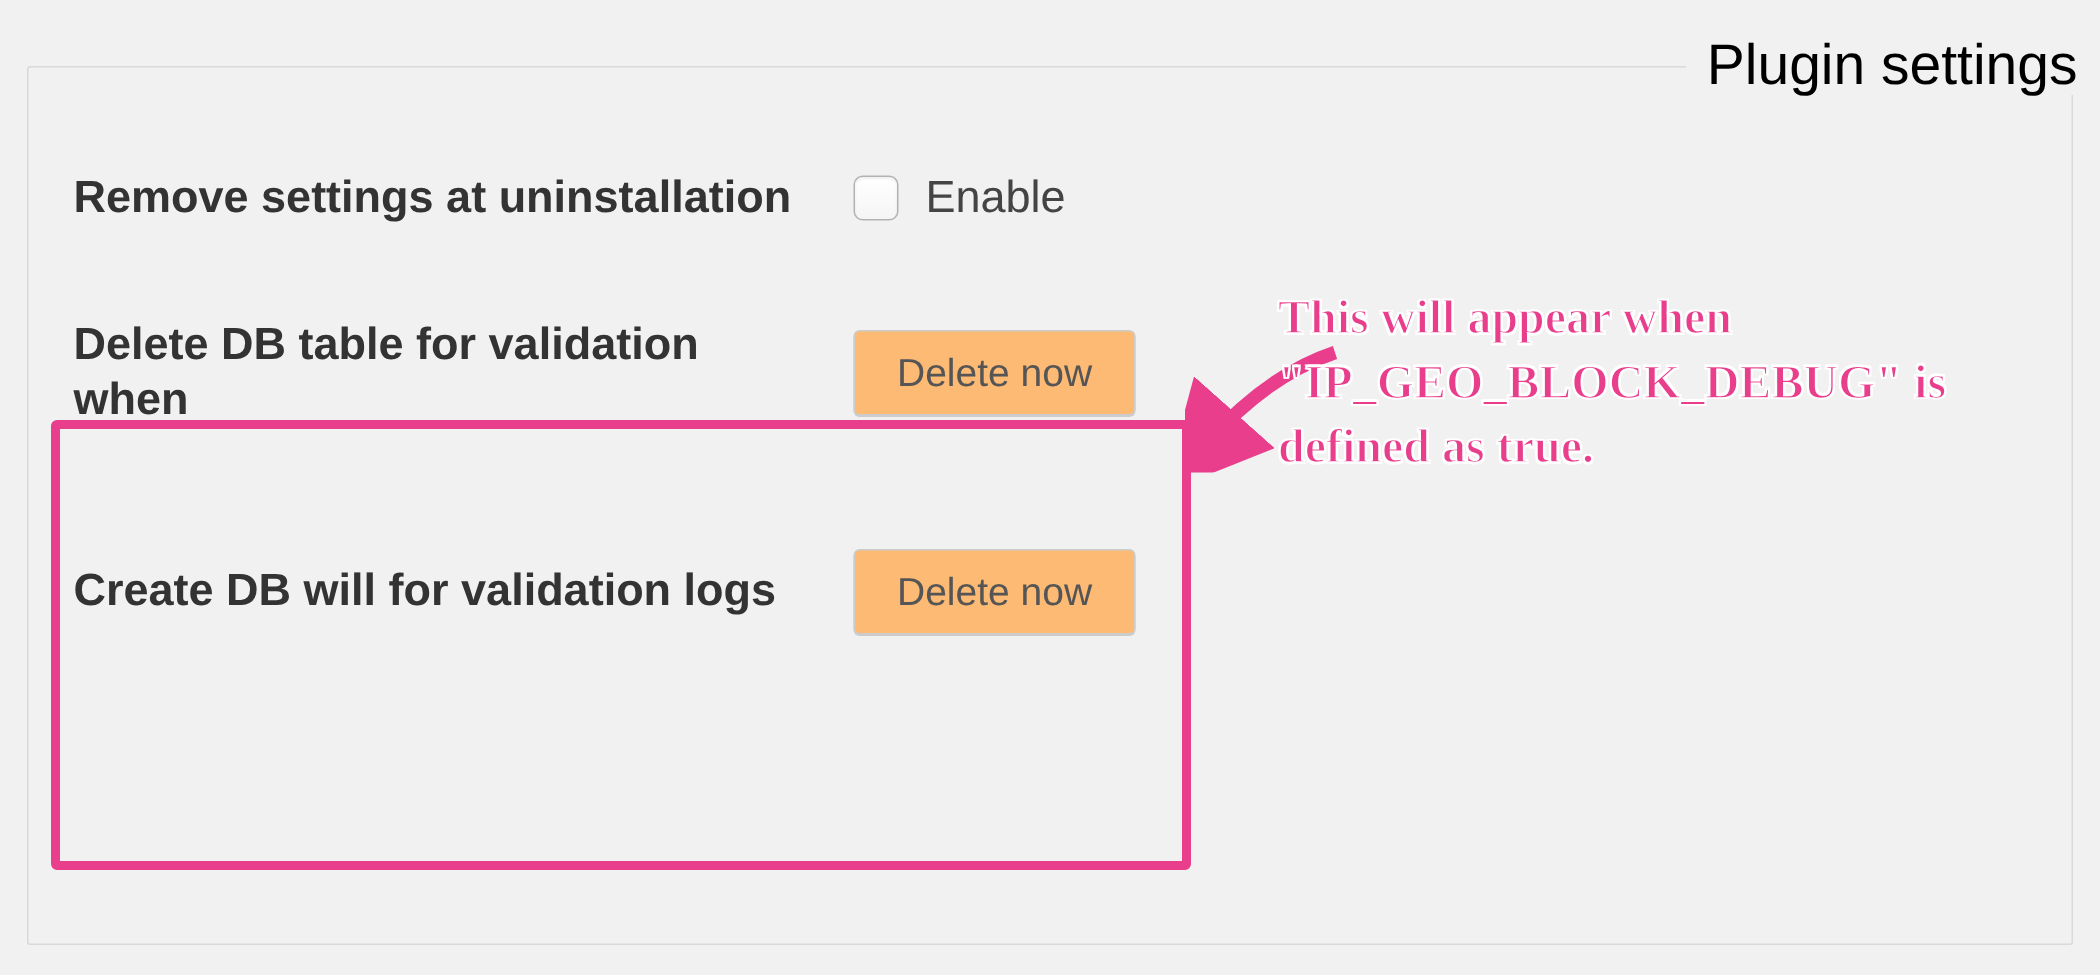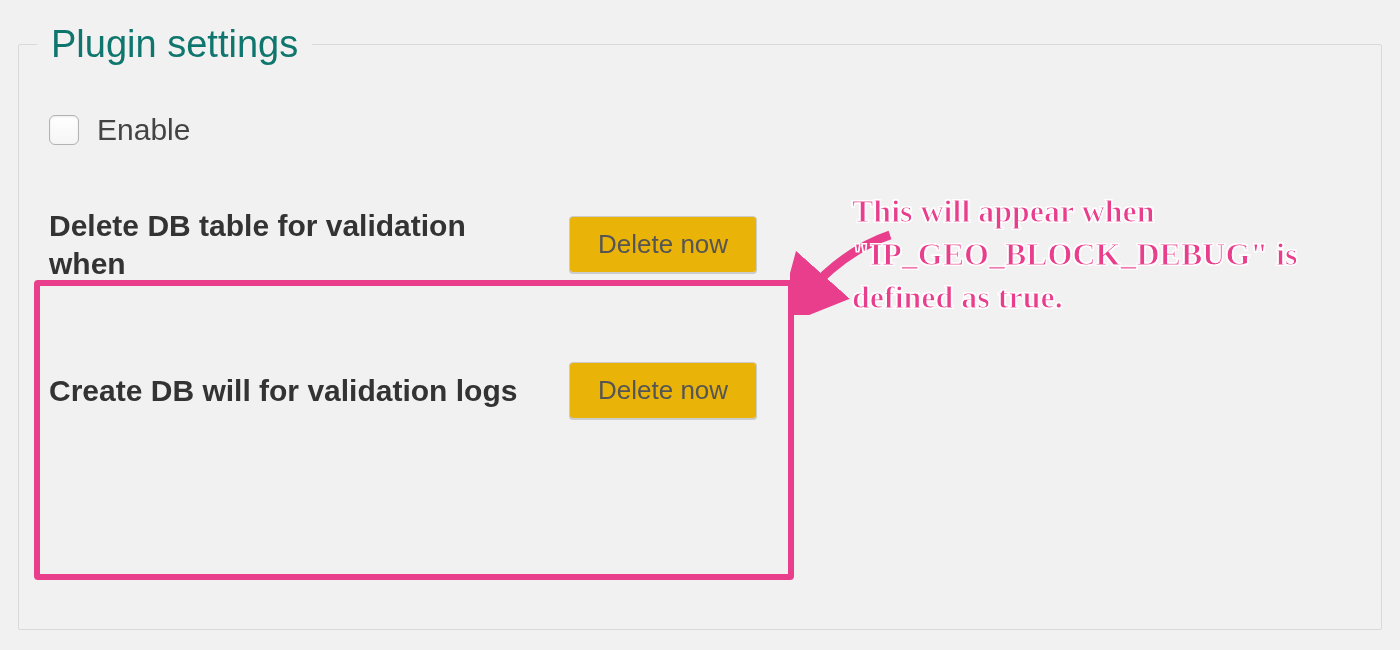--- a/index.html
+++ b/index.html
@@ -21,24 +21,25 @@
     right: 18px;
     bottom: 20px;
     border: 1px solid #d9d9d9;
     border-radius: 2px;
     padding: 30px 0 0 0;
     margin: 0;
   }
   fieldset.plugin-settings > legend {
     font-size: 38px;
     font-weight: 400;
-    color: #0f766e;
+    color: #000000;
     padding: 0 14px;
     margin-left: 18px;
     line-height: 1;
+    text-align: right;
   }
 
   .row {
     display: flex;
     align-items: center;
     padding: 20px 30px 20px 30px;
   }
   .row .label {
     flex: 0 0 500px;
     font-size: 30px;
@@ -62,21 +63,21 @@
     border-radius: 6px;
     background: linear-gradient(#ffffff, #f5f5f5);
     margin-right: 18px;
     box-shadow: inset 0 1px 2px rgba(0,0,0,.08);
     cursor: pointer;
   }
 
   
   .wp-button {
     display: inline-block;
-    background: #eab308;
+    background: #fdba74;
     border: 1px solid #cccccc;
     padding: 12px 28px;
     font-size: 26px;
     color: #555;
     border-radius: 4px;
     box-shadow: 0 1px 0 #cccccc;
     cursor: pointer;
     user-select: none;
   }
 
@@ -129,20 +130,21 @@
   }
   .debug-rows .row { padding-top: 40px; padding-bottom: 40px; }
 </style>
 </head>
 <body>
 
 <fieldset class="plugin-settings">
   <legend>Plugin settings</legend>
 
   <div class="row">
+    <div class="label">Remove settings at uninstallation</div>
     <div class="control">
       <span class="checkbox"></span>
       <span>Enable</span>
     </div>
   </div>
 
   <div class="debug-rows">
     <div class="row">
       <div class="label">Delete DB table for validation when</div>
       <div class="control">

